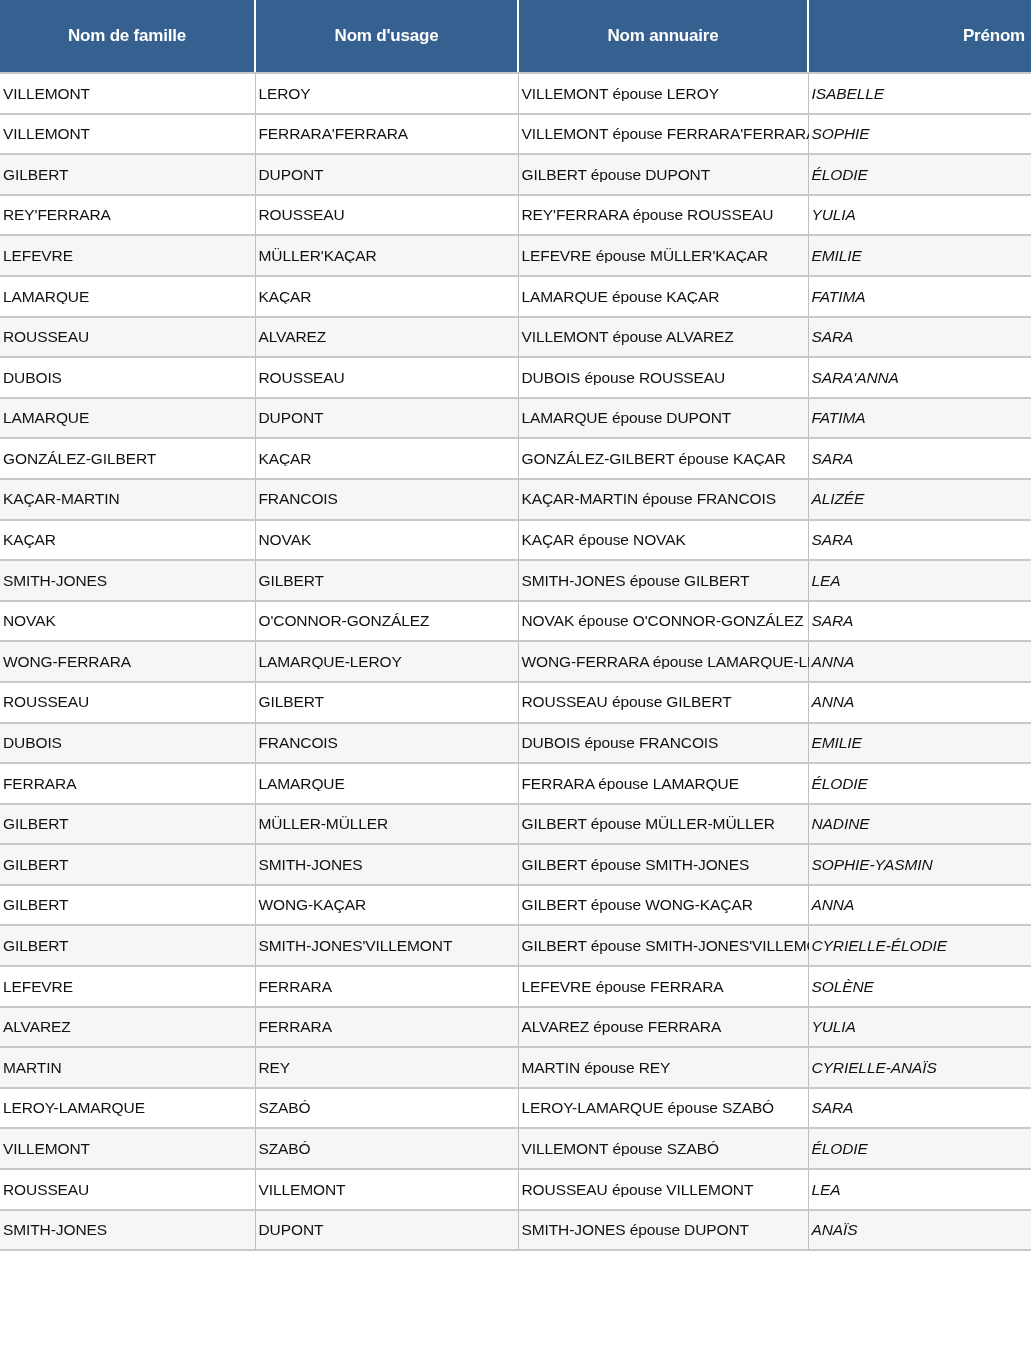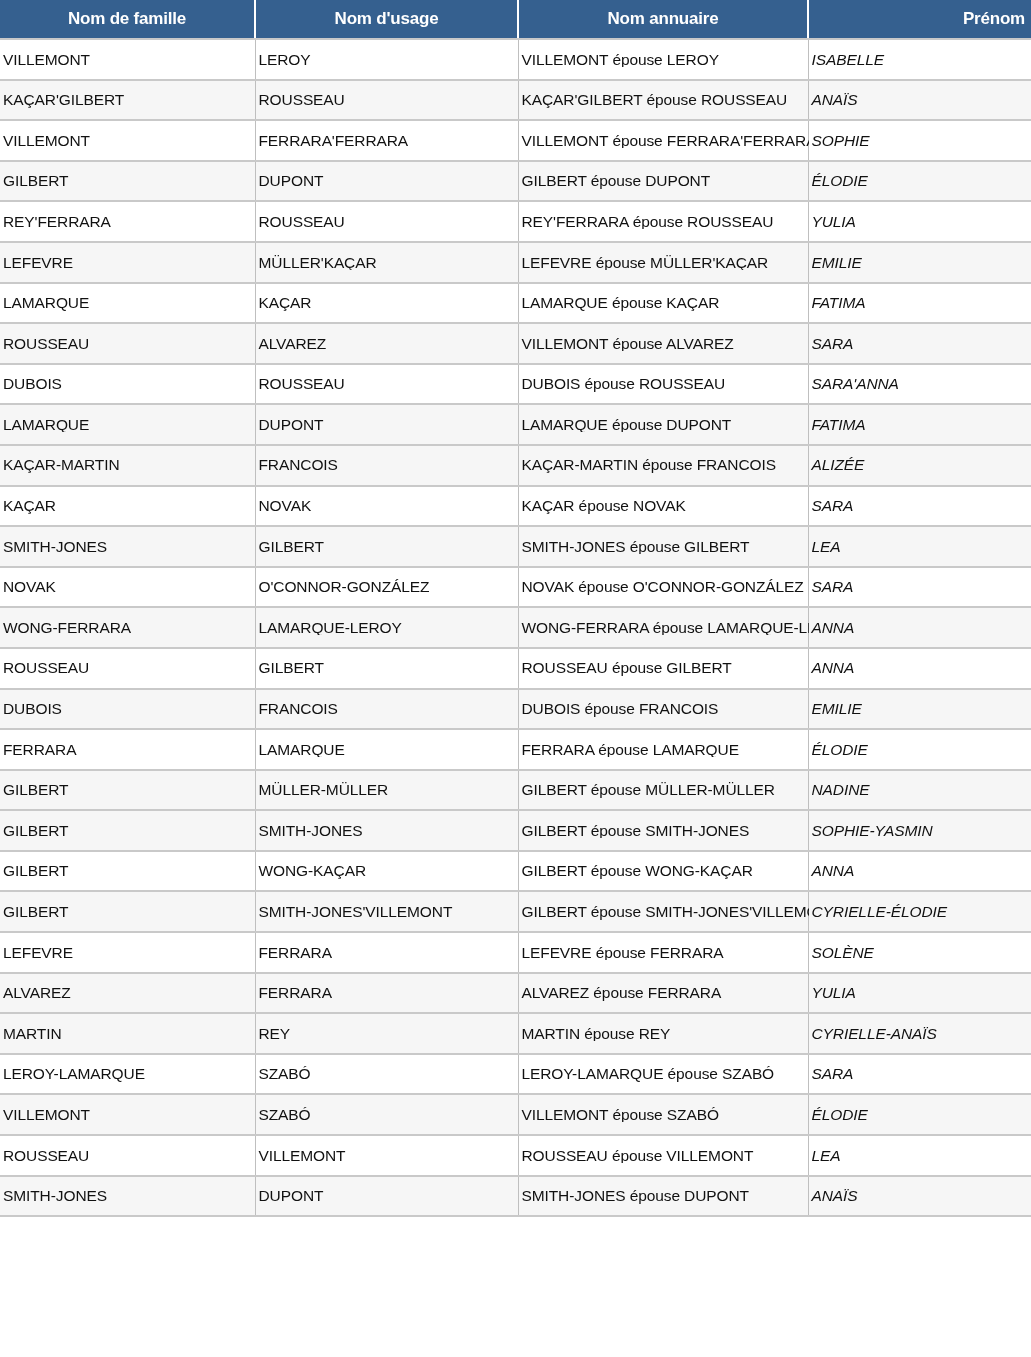--- a/index.html
+++ b/index.html
@@ -29,21 +29,21 @@
   table.data-table col.c1 { width: 263px; }
   table.data-table col.c2 { width: 290px; }
   table.data-table col.c3 { width: 223px; }
 
   thead th {
     background: #35608f;
     color: #ffffff;
     font-size: 17px;
     font-weight: bold;
     text-align: center;
-    height: 39px;
+    height: 73px;
     padding: 0 6px;
     border-right: 2px solid #ffffff;
     border-bottom: 2px solid #c9c9c9;
     box-sizing: border-box;
     white-space: nowrap;
     overflow: hidden;
     letter-spacing: -0.2px;
   }
   thead th:last-child { border-right: none; text-align: right; }
 
@@ -114,144 +114,144 @@
           <td class="col-usage">
             <span class="cellclip">LEROY</span>
           </td>
           <td class="col-annuaire">
             <span class="cellclip">VILLEMONT épouse LEROY</span>
           </td>
           <td class="col-prenom">
             <span class="cellclip">ISABELLE</span>
           </td>
         </tr>
-        <tr class="alt">
-          <td class="col-famille">
-            <span class="cellclip">KAÇAR'GILBERT</span>
+        <tr>
+          <td class="col-famille">
+            <span class="cellclip">VILLEMONT</span>
+          </td>
+          <td class="col-usage">
+            <span class="cellclip">FERRARA'FERRARA</span>
+          </td>
+          <td class="col-annuaire">
+            <span class="cellclip">VILLEMONT épouse FERRARA'FERRARA</span>
+          </td>
+          <td class="col-prenom">
+            <span class="cellclip">SOPHIE</span>
+          </td>
+        </tr>
+        <tr class="alt">
+          <td class="col-famille">
+            <span class="cellclip">GILBERT</span>
+          </td>
+          <td class="col-usage">
+            <span class="cellclip">DUPONT</span>
+          </td>
+          <td class="col-annuaire">
+            <span class="cellclip">GILBERT épouse DUPONT</span>
+          </td>
+          <td class="col-prenom">
+            <span class="cellclip">ÉLODIE</span>
+          </td>
+        </tr>
+        <tr>
+          <td class="col-famille">
+            <span class="cellclip">REY'FERRARA</span>
           </td>
           <td class="col-usage">
             <span class="cellclip">ROUSSEAU</span>
           </td>
           <td class="col-annuaire">
-            <span class="cellclip">KAÇAR'GILBERT épouse ROUSSEAU</span>
-          </td>
-          <td class="col-prenom">
-            <span class="cellclip">ANAÏS</span>
-          </td>
-        </tr>
-        <tr>
-          <td class="col-famille">
-            <span class="cellclip">VILLEMONT</span>
-          </td>
-          <td class="col-usage">
-            <span class="cellclip">FERRARA'FERRARA</span>
-          </td>
-          <td class="col-annuaire">
-            <span class="cellclip">VILLEMONT épouse FERRARA'FERRARA</span>
-          </td>
-          <td class="col-prenom">
-            <span class="cellclip">SOPHIE</span>
-          </td>
-        </tr>
-        <tr class="alt">
-          <td class="col-famille">
-            <span class="cellclip">GILBERT</span>
+            <span class="cellclip">REY'FERRARA épouse ROUSSEAU</span>
+          </td>
+          <td class="col-prenom">
+            <span class="cellclip">YULIA</span>
+          </td>
+        </tr>
+        <tr class="alt">
+          <td class="col-famille">
+            <span class="cellclip">LEFEVRE</span>
+          </td>
+          <td class="col-usage">
+            <span class="cellclip">MÜLLER'KAÇAR</span>
+          </td>
+          <td class="col-annuaire">
+            <span class="cellclip">LEFEVRE épouse MÜLLER'KAÇAR</span>
+          </td>
+          <td class="col-prenom">
+            <span class="cellclip">EMILIE</span>
+          </td>
+        </tr>
+        <tr>
+          <td class="col-famille">
+            <span class="cellclip">LAMARQUE</span>
+          </td>
+          <td class="col-usage">
+            <span class="cellclip">KAÇAR</span>
+          </td>
+          <td class="col-annuaire">
+            <span class="cellclip">LAMARQUE épouse KAÇAR</span>
+          </td>
+          <td class="col-prenom">
+            <span class="cellclip">FATIMA</span>
+          </td>
+        </tr>
+        <tr class="alt">
+          <td class="col-famille">
+            <span class="cellclip">ROUSSEAU</span>
+          </td>
+          <td class="col-usage">
+            <span class="cellclip">ALVAREZ</span>
+          </td>
+          <td class="col-annuaire">
+            <span class="cellclip">VILLEMONT épouse ALVAREZ</span>
+          </td>
+          <td class="col-prenom">
+            <span class="cellclip">SARA</span>
+          </td>
+        </tr>
+        <tr>
+          <td class="col-famille">
+            <span class="cellclip">DUBOIS</span>
+          </td>
+          <td class="col-usage">
+            <span class="cellclip">ROUSSEAU</span>
+          </td>
+          <td class="col-annuaire">
+            <span class="cellclip">DUBOIS épouse ROUSSEAU</span>
+          </td>
+          <td class="col-prenom">
+            <span class="cellclip">SARA'ANNA</span>
+          </td>
+        </tr>
+        <tr class="alt">
+          <td class="col-famille">
+            <span class="cellclip">LAMARQUE</span>
           </td>
           <td class="col-usage">
             <span class="cellclip">DUPONT</span>
           </td>
           <td class="col-annuaire">
-            <span class="cellclip">GILBERT épouse DUPONT</span>
-          </td>
-          <td class="col-prenom">
-            <span class="cellclip">ÉLODIE</span>
-          </td>
-        </tr>
-        <tr>
-          <td class="col-famille">
-            <span class="cellclip">REY'FERRARA</span>
-          </td>
-          <td class="col-usage">
-            <span class="cellclip">ROUSSEAU</span>
-          </td>
-          <td class="col-annuaire">
-            <span class="cellclip">REY'FERRARA épouse ROUSSEAU</span>
-          </td>
-          <td class="col-prenom">
-            <span class="cellclip">YULIA</span>
-          </td>
-        </tr>
-        <tr class="alt">
-          <td class="col-famille">
-            <span class="cellclip">LEFEVRE</span>
-          </td>
-          <td class="col-usage">
-            <span class="cellclip">MÜLLER'KAÇAR</span>
-          </td>
-          <td class="col-annuaire">
-            <span class="cellclip">LEFEVRE épouse MÜLLER'KAÇAR</span>
-          </td>
-          <td class="col-prenom">
-            <span class="cellclip">EMILIE</span>
-          </td>
-        </tr>
-        <tr>
-          <td class="col-famille">
-            <span class="cellclip">LAMARQUE</span>
+            <span class="cellclip">LAMARQUE épouse DUPONT</span>
+          </td>
+          <td class="col-prenom">
+            <span class="cellclip">FATIMA</span>
+          </td>
+        </tr>
+        <tr>
+          <td class="col-famille">
+            <span class="cellclip">GONZÁLEZ-GILBERT</span>
           </td>
           <td class="col-usage">
             <span class="cellclip">KAÇAR</span>
           </td>
           <td class="col-annuaire">
-            <span class="cellclip">LAMARQUE épouse KAÇAR</span>
-          </td>
-          <td class="col-prenom">
-            <span class="cellclip">FATIMA</span>
-          </td>
-        </tr>
-        <tr class="alt">
-          <td class="col-famille">
-            <span class="cellclip">ROUSSEAU</span>
-          </td>
-          <td class="col-usage">
-            <span class="cellclip">ALVAREZ</span>
-          </td>
-          <td class="col-annuaire">
-            <span class="cellclip">VILLEMONT épouse ALVAREZ</span>
+            <span class="cellclip">GONZÁLEZ-GILBERT épouse KAÇAR</span>
           </td>
           <td class="col-prenom">
             <span class="cellclip">SARA</span>
-          </td>
-        </tr>
-        <tr>
-          <td class="col-famille">
-            <span class="cellclip">DUBOIS</span>
-          </td>
-          <td class="col-usage">
-            <span class="cellclip">ROUSSEAU</span>
-          </td>
-          <td class="col-annuaire">
-            <span class="cellclip">DUBOIS épouse ROUSSEAU</span>
-          </td>
-          <td class="col-prenom">
-            <span class="cellclip">SARA'ANNA</span>
-          </td>
-        </tr>
-        <tr class="alt">
-          <td class="col-famille">
-            <span class="cellclip">LAMARQUE</span>
-          </td>
-          <td class="col-usage">
-            <span class="cellclip">DUPONT</span>
-          </td>
-          <td class="col-annuaire">
-            <span class="cellclip">LAMARQUE épouse DUPONT</span>
-          </td>
-          <td class="col-prenom">
-            <span class="cellclip">FATIMA</span>
           </td>
         </tr>
         <tr class="alt">
           <td class="col-famille">
             <span class="cellclip">KAÇAR-MARTIN</span>
           </td>
           <td class="col-usage">
             <span class="cellclip">FRANCOIS</span>
           </td>
           <td class="col-annuaire">

